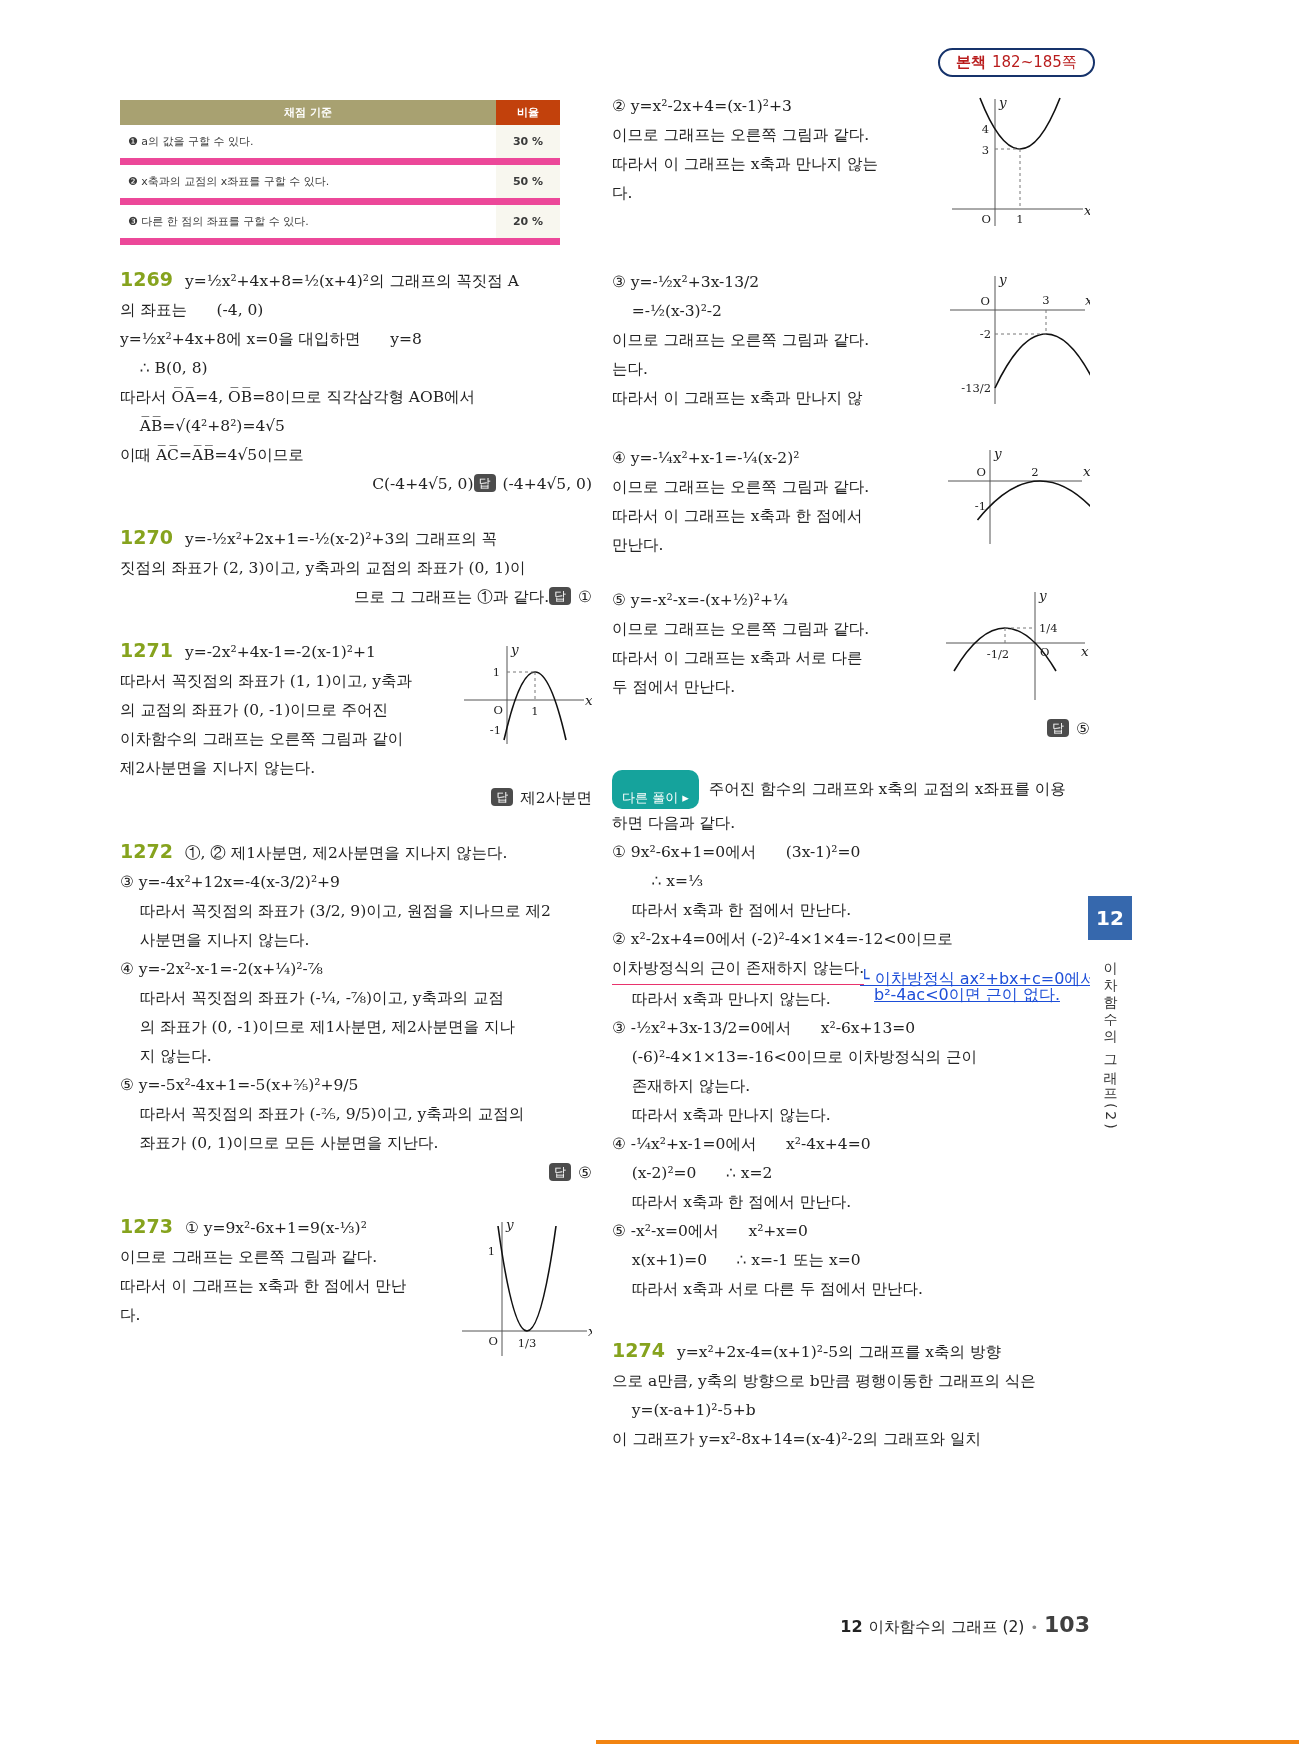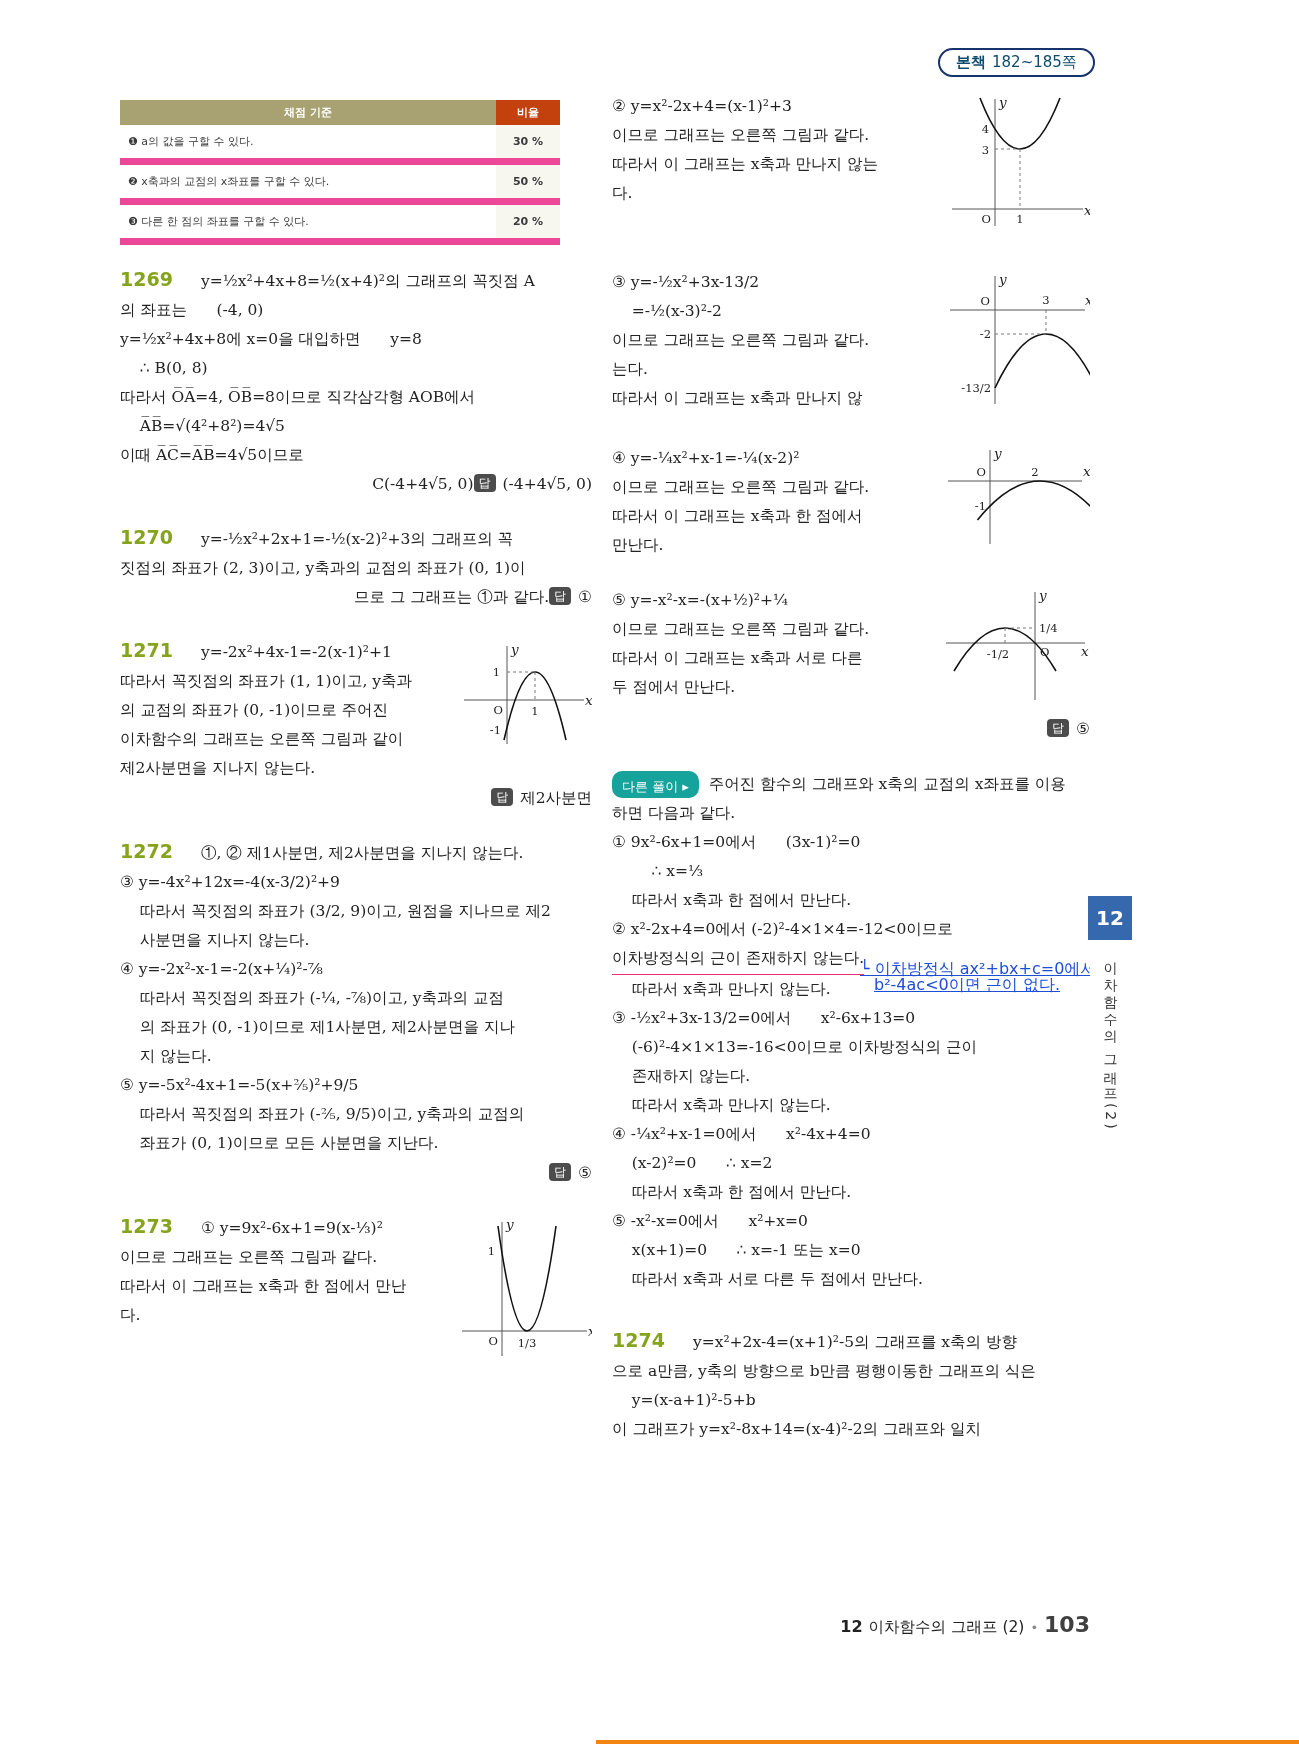--- a/index.html
+++ b/index.html
@@ -4,21 +4,21 @@
 <style>
   html,body { margin:0; padding:0; background:#e8e8e8; }
   .page {
     position:relative; width:1299px; height:1754px; margin:0 auto;
     background:#ffffff; overflow:hidden;
     font-family:"DejaVu Serif","Liberation Serif",serif; color:#222;
   }
   
   .line { white-space:pre-wrap; font-size:15.5px; line-height:29px; color:#222; }
   .p-block { margin-bottom:26px; overflow:hidden; }
-  .p-head { display:flex; align-items:baseline; gap:28px; }
+  .p-head { display:flex; align-items:baseline; gap:12px; }
   .p-num {
     font-family:"DejaVu Sans","Liberation Sans",sans-serif;
     font-weight:bold; color:#86a31e; font-size:19px; flex:0 0 auto;
   }
   .row-split { display:flex; justify-content:flex-end; align-items:baseline; }
   .answer-row { text-align:right; line-height:29px; clear:both; }
   .ans-badge {
     display:inline-block; background:#4c4c4c; color:#fff;
     font-family:"DejaVu Sans","Liberation Sans",sans-serif;
     font-size:12px; line-height:18px; padding:0 5px; border-radius:4px;
@@ -41,37 +41,37 @@
   .graph svg .axis  { stroke:#555; stroke-width:1; }
   .graph svg .curve { stroke:#111; stroke-width:1.6; fill:none; }
   .graph svg .dash  { stroke:#777; stroke-width:1; stroke-dasharray:3 3; }
   .graph svg text { font-family:"DejaVu Serif","Liberation Serif",serif; fill:#222; }
   .graph svg .ax  { font-size:13.5px; font-style:italic; }
   .graph svg .num { font-size:11.5px; }
   
   .alt-head { display:flex; align-items:center; gap:10px; }
   .alt-badge {
     display:inline-block; background:#15a39c; color:#fff; border-radius:10px;
-    padding:7px 10px 2px; font-size:13px;
+    padding:19px 10px 2px; font-size:13px;
     font-family:"DejaVu Sans","Liberation Sans",sans-serif; flex:0 0 auto;text-align:center;
   }
   .red-underline { display:inline-block; border-bottom:1.6px solid #e8336d; padding-bottom:1px; }
   .alt-item { position:relative; }
   .red-note {
     position:absolute; right:-8px; top:46px; width:238px;
     color:#1d4ed8; font-size:16px; line-height:16px;
     font-family:"DejaVu Sans","Liberation Sans",sans-serif;
     text-decoration:underline;
   }
   .red-note div:last-child { padding-left:14px; }
   
   .header-badge {
     position:absolute; left:938px; top:48px;
     border:2px solid #16336b; border-radius:15px; padding:3px 16px;
-    color:#0c4a6e; font-size:15px;
+    color:#b91c1c; font-size:15px;
     font-family:"DejaVu Sans","Liberation Sans",sans-serif;
   }
   .header-badge .b { font-weight:bold; margin-right:6px; }
   .side-tab { position:absolute; left:1088px; top:896px; width:46px; text-align:center; }
   .side-tab .tab-num {
     width:44px; height:44px; background:#3668ad; color:#fff;
     display:flex; align-items:center; justify-content:center;
     font-family:"DejaVu Sans","Liberation Sans",sans-serif; font-weight:bold; font-size:20px;
   }
   .side-tab .tab-title {

